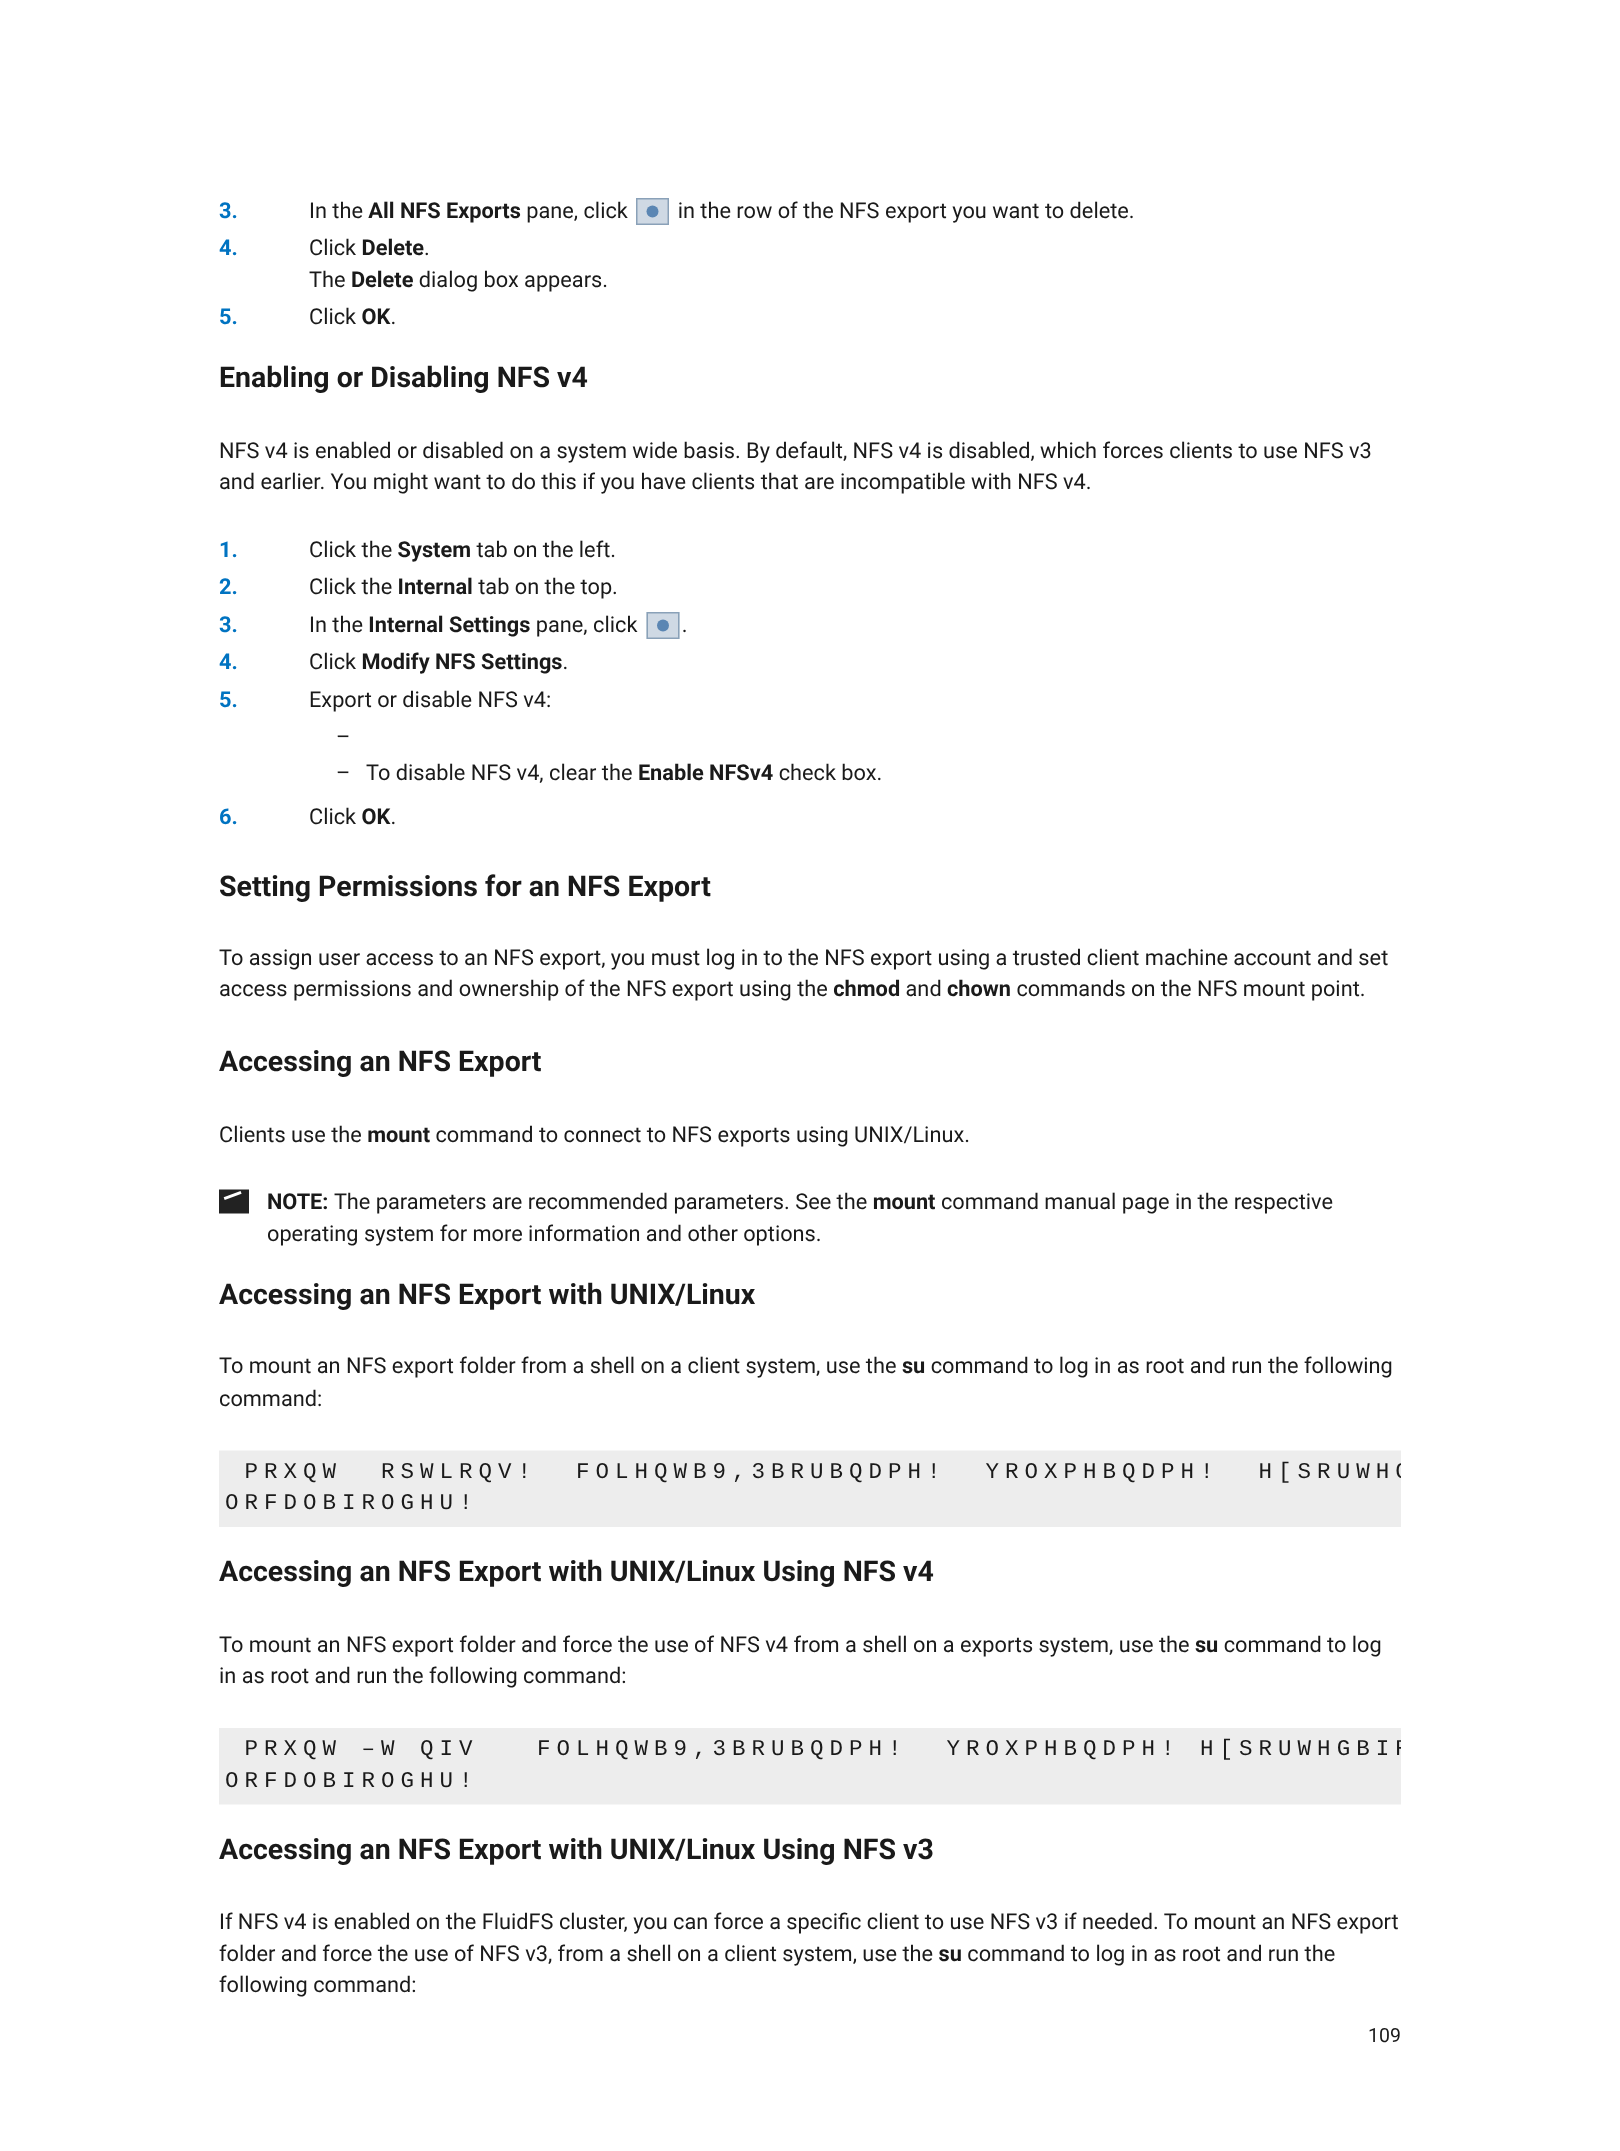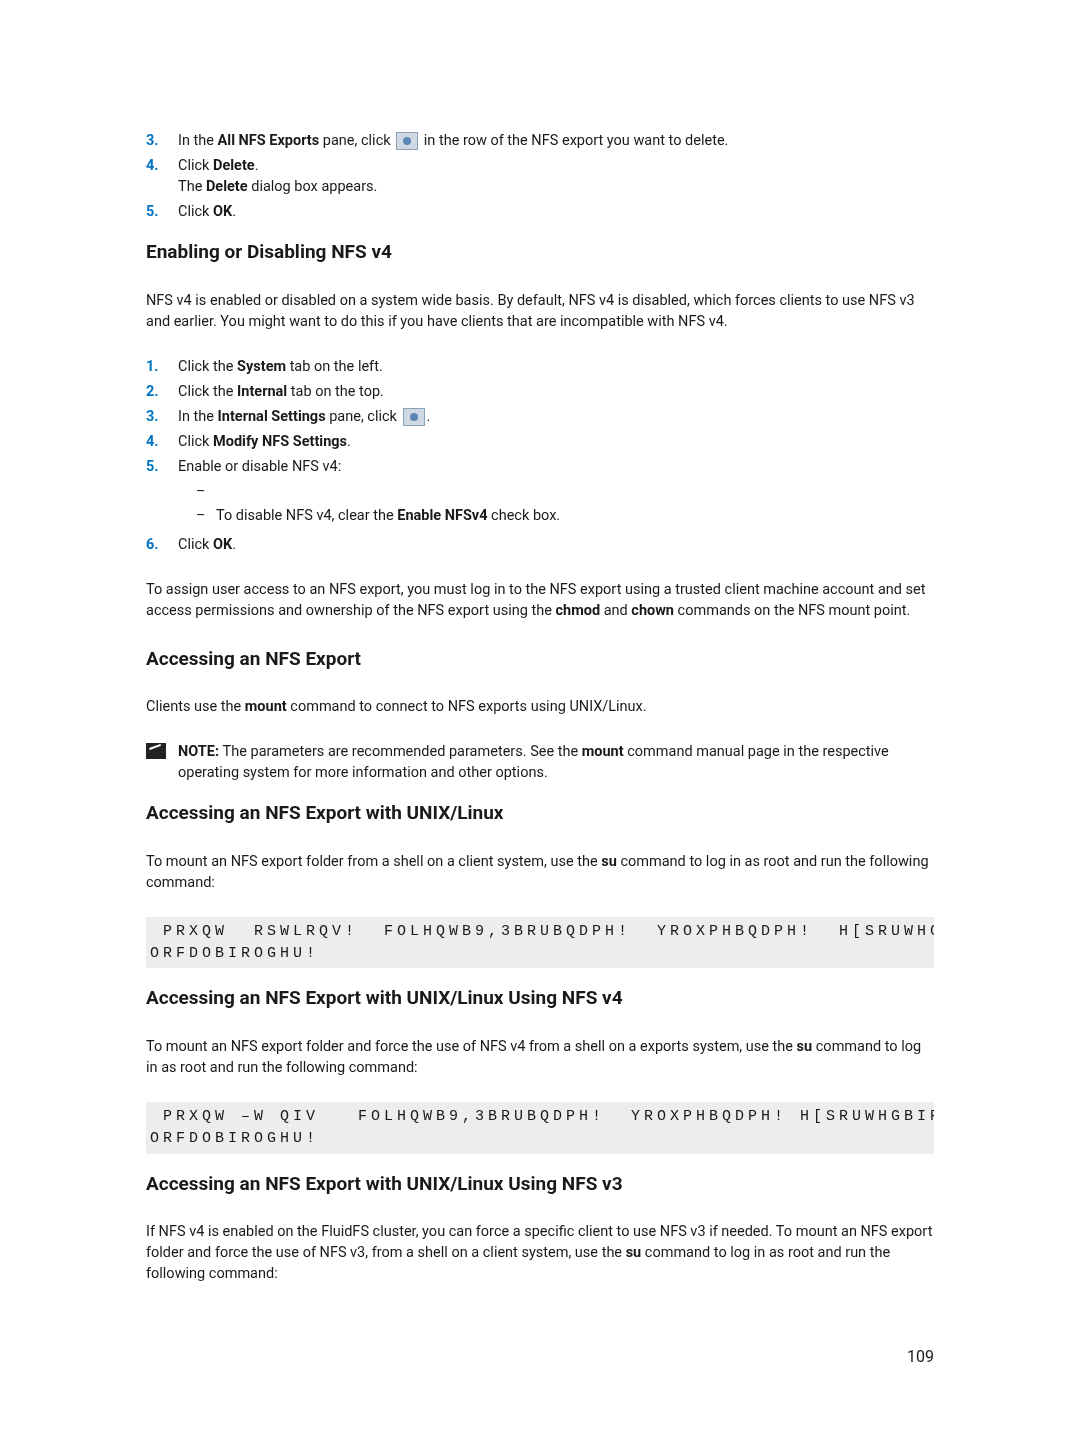--- a/index.html
+++ b/index.html
@@ -25,21 +25,21 @@
   ol.steps > li {
     display: flex;
     gap: 12px;
     margin-bottom: 4px;
   }
   ol.steps > li .num {
     color: #0073c1;
     font-weight: 700;
     min-width: 20px;
   }
-  ol.steps > li .content { flex: 1; }
+  ol.steps > li .content { flex: 1; margin-left: 28px; }
   ul.dash {
     list-style: none;
     padding: 0;
     margin: 4px 0;
   }
   ul.dash > li {
     display: flex;
     gap: 10px;
     margin-left: 18px;
     margin-bottom: 3px;
@@ -108,21 +108,21 @@
     border-radius: 50%;
     background: #5b86b3;
     left: 50%;
     top: 50%;
     transform: translate(-50%, -50%);
   }
   .pagenum {
     position: absolute;
     bottom: 36px;
     right: 146px;
-    font-size: 16px;
+    font-size: 13px;
   }
 </style>
 </head>
 <body>
 
 <div class="page">
 
   <ol class="steps">
     <li>
       <span class="num">3.</span>
@@ -163,38 +163,39 @@
     </li>
     <li>
       <span class="num">4.</span>
       <span class="content">
         <span>Click </span><b>Modify NFS Settings</b><span>.</span>
       </span>
     </li>
     <li>
       <span class="num">5.</span>
       <span class="content">
-        <span>Enable or disable NFS v4:</span>
+        <span>Export or disable NFS v4:</span>
         <ul class="dash">
           <li>
               <span class="dash">–</span>
             </li>
           <li>
               <span class="dash">–</span>
               <span><span>To disable NFS v4, clear the </span><b>Enable NFSv4</b><span> check box.</span></span>
             </li>
         </ul>
       </span>
     </li>
     <li>
       <span class="num">6.</span>
       <span class="content"><span>Click </span><b>OK</b><span>.</span></span>
     </li>
   </ol>
 
+  <h3 class="section">Setting Permissions for an NFS Export</h3>
   <p>
     <span>To assign user access to an NFS export, you must log in to the NFS export using a trusted client machine account and set access permissions and ownership of the NFS export using the </span><b>chmod</b><span> and </span><b>chown</b><span> commands on the NFS mount point.</span>
   </p>
 
   <h3 class="section">Accessing an NFS Export</h3>
   <p>
     <span>Clients use the </span><b>mount</b><span> command to connect to NFS exports using UNIX/Linux.</span>
   </p>
 
   <div class="note">

